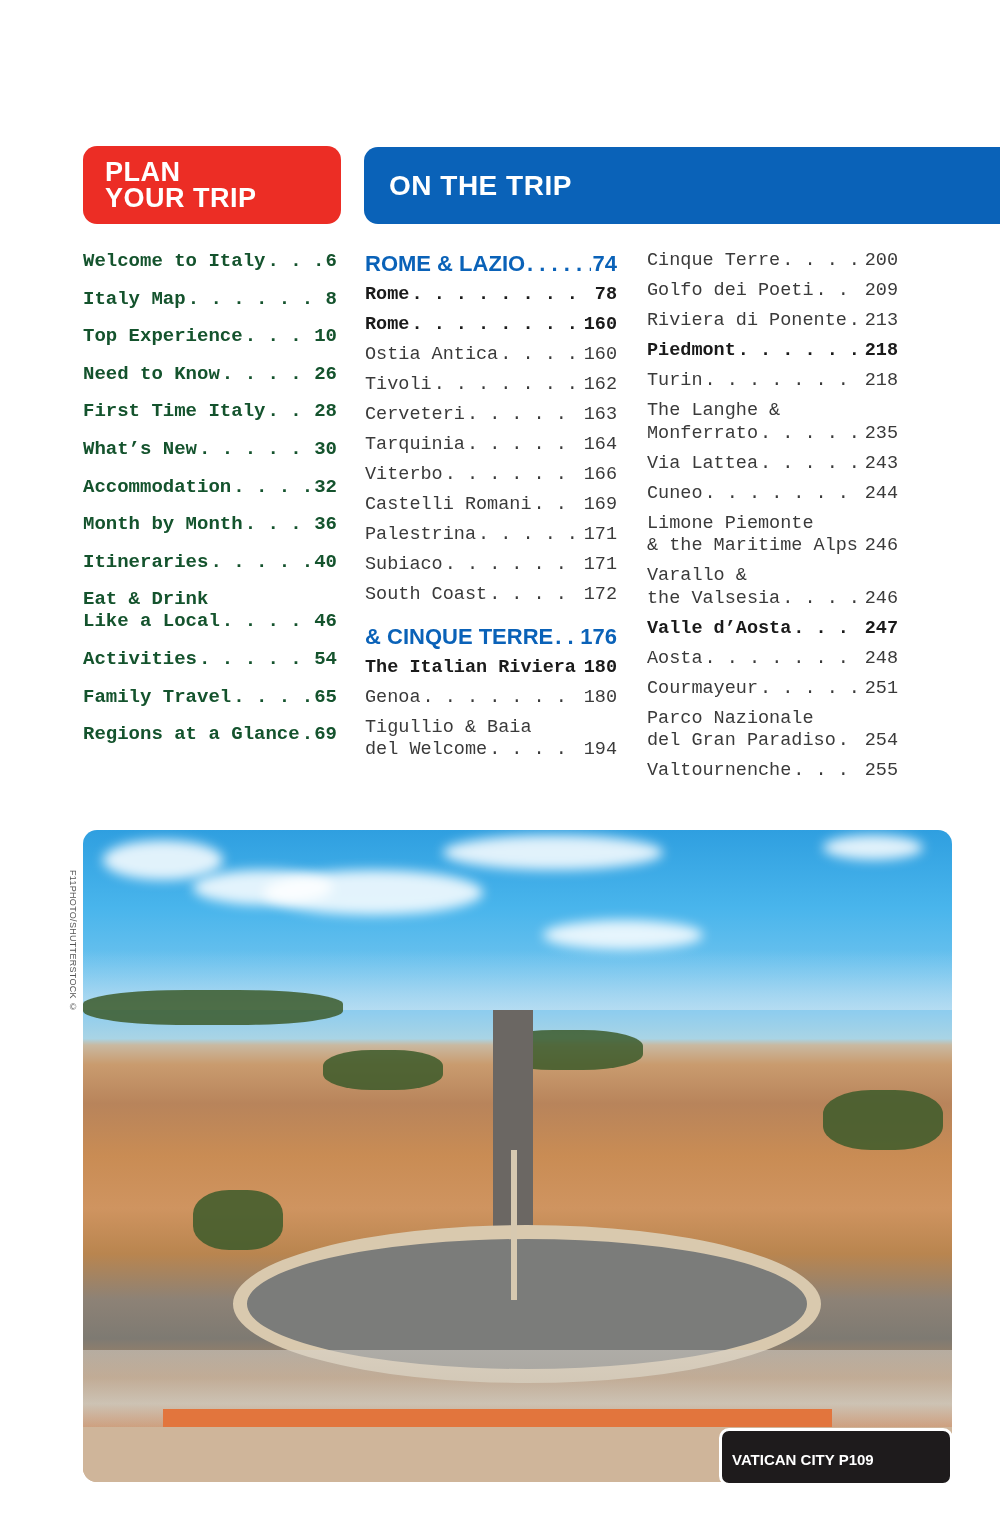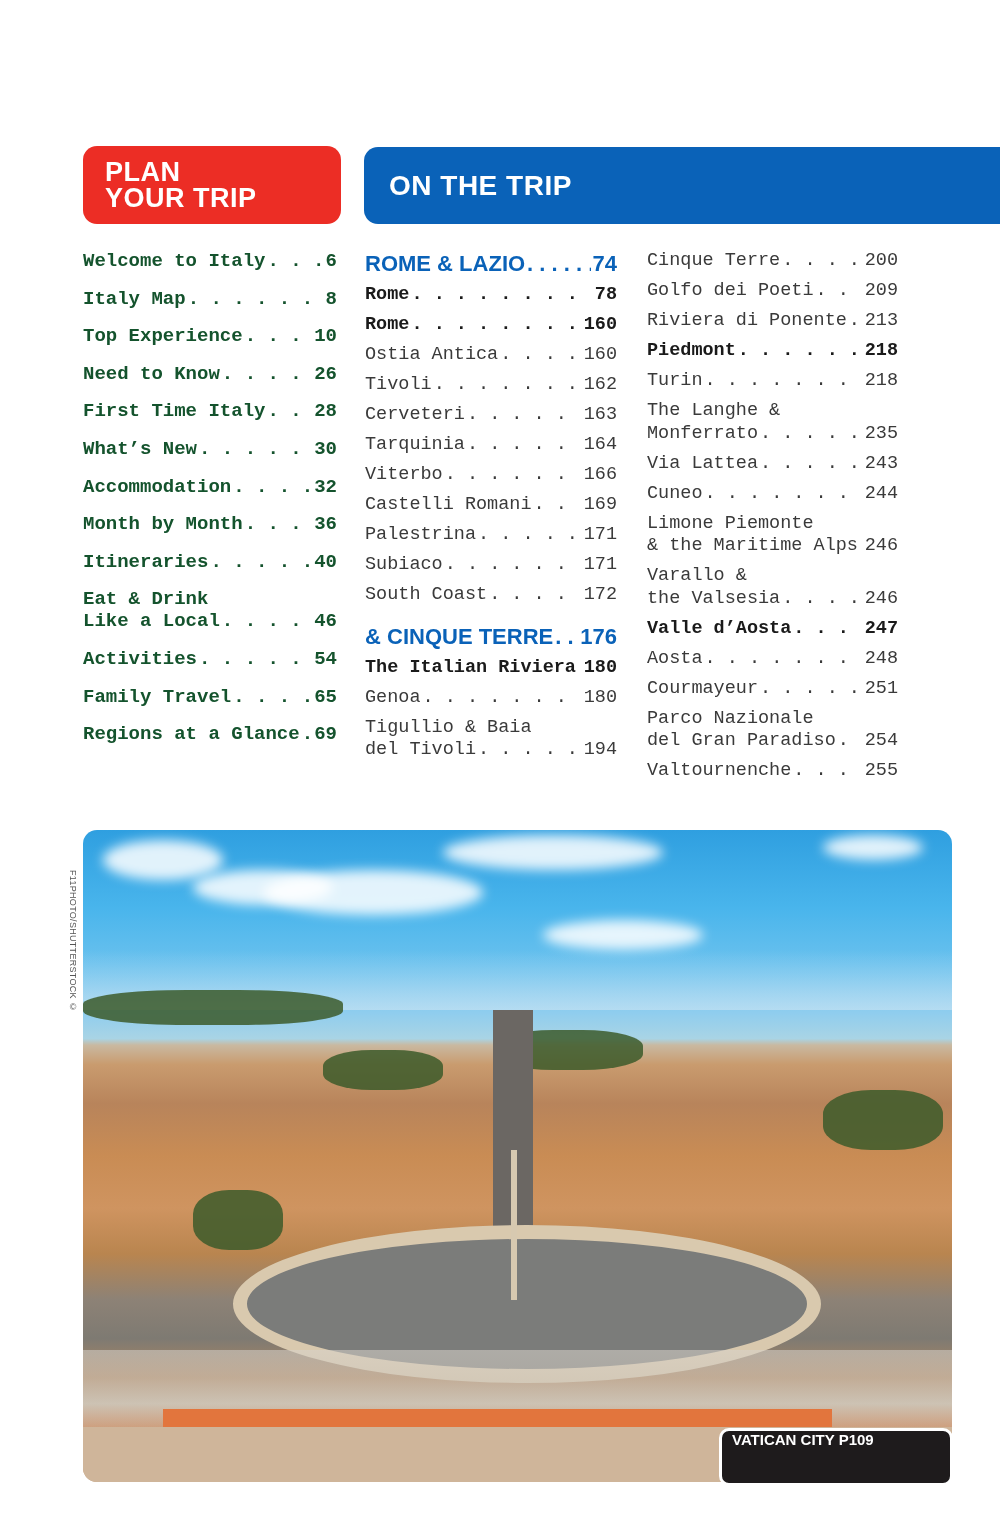--- a/index.html
+++ b/index.html
@@ -69,21 +69,21 @@
   .roof { position: absolute; left: 0; right: 0; bottom: 0; height: 55px; background: #cfb59a; }
   .roof-orange { position: absolute; left: 80px; right: 120px; bottom: 55px; height: 18px; background: #e2753d; }
 
   .credit {
     position: absolute; left: 66px; top: 870px; width: 12px; height: 160px;
     writing-mode: vertical-rl; font-size: 9px; color: #555; letter-spacing: 0.3px;
   }
   .caption {
     position: absolute; left: 719px; top: 1428px; width: 234px; height: 58px;
     background: #1e1b1c; border: 3px solid #ffffff; border-radius: 10px; box-sizing: border-box;
-    color: #fff; font-weight: bold; font-size: 15px; padding: 0 0 0 10px;
+    color: #fff; font-weight: bold; font-size: 15px; padding: 20px 0 0 10px;
   }
 </style>
 </head>
 <body>
 
 <div class="banner banner-red">
   <div>PLAN</div>
   <div>YOUR TRIP</div>
 </div>
 <div class="banner banner-blue">
@@ -236,21 +236,21 @@
       <span class="page">180</span>
     </div>
   <div class="entry light toc-row">
       <span class="label">Genoa</span>
       <span class="dots"></span>
       <span class="page">180</span>
     </div>
   <div class="entry light multi">
     <span class="line1">Tigullio &amp; Baia</span>
     <div class="toc-row">
-        <span class="label">del Tivoli</span>
+        <span class="label">del Welcome</span>
         <span class="dots"></span>
         <span class="page">194</span>
       </div>
   </div>
 </div>
 
 <div class="col col3 road">
   <div class="entry light toc-row">
       <span class="label">Cinque Terre</span>
       <span class="dots"></span>

